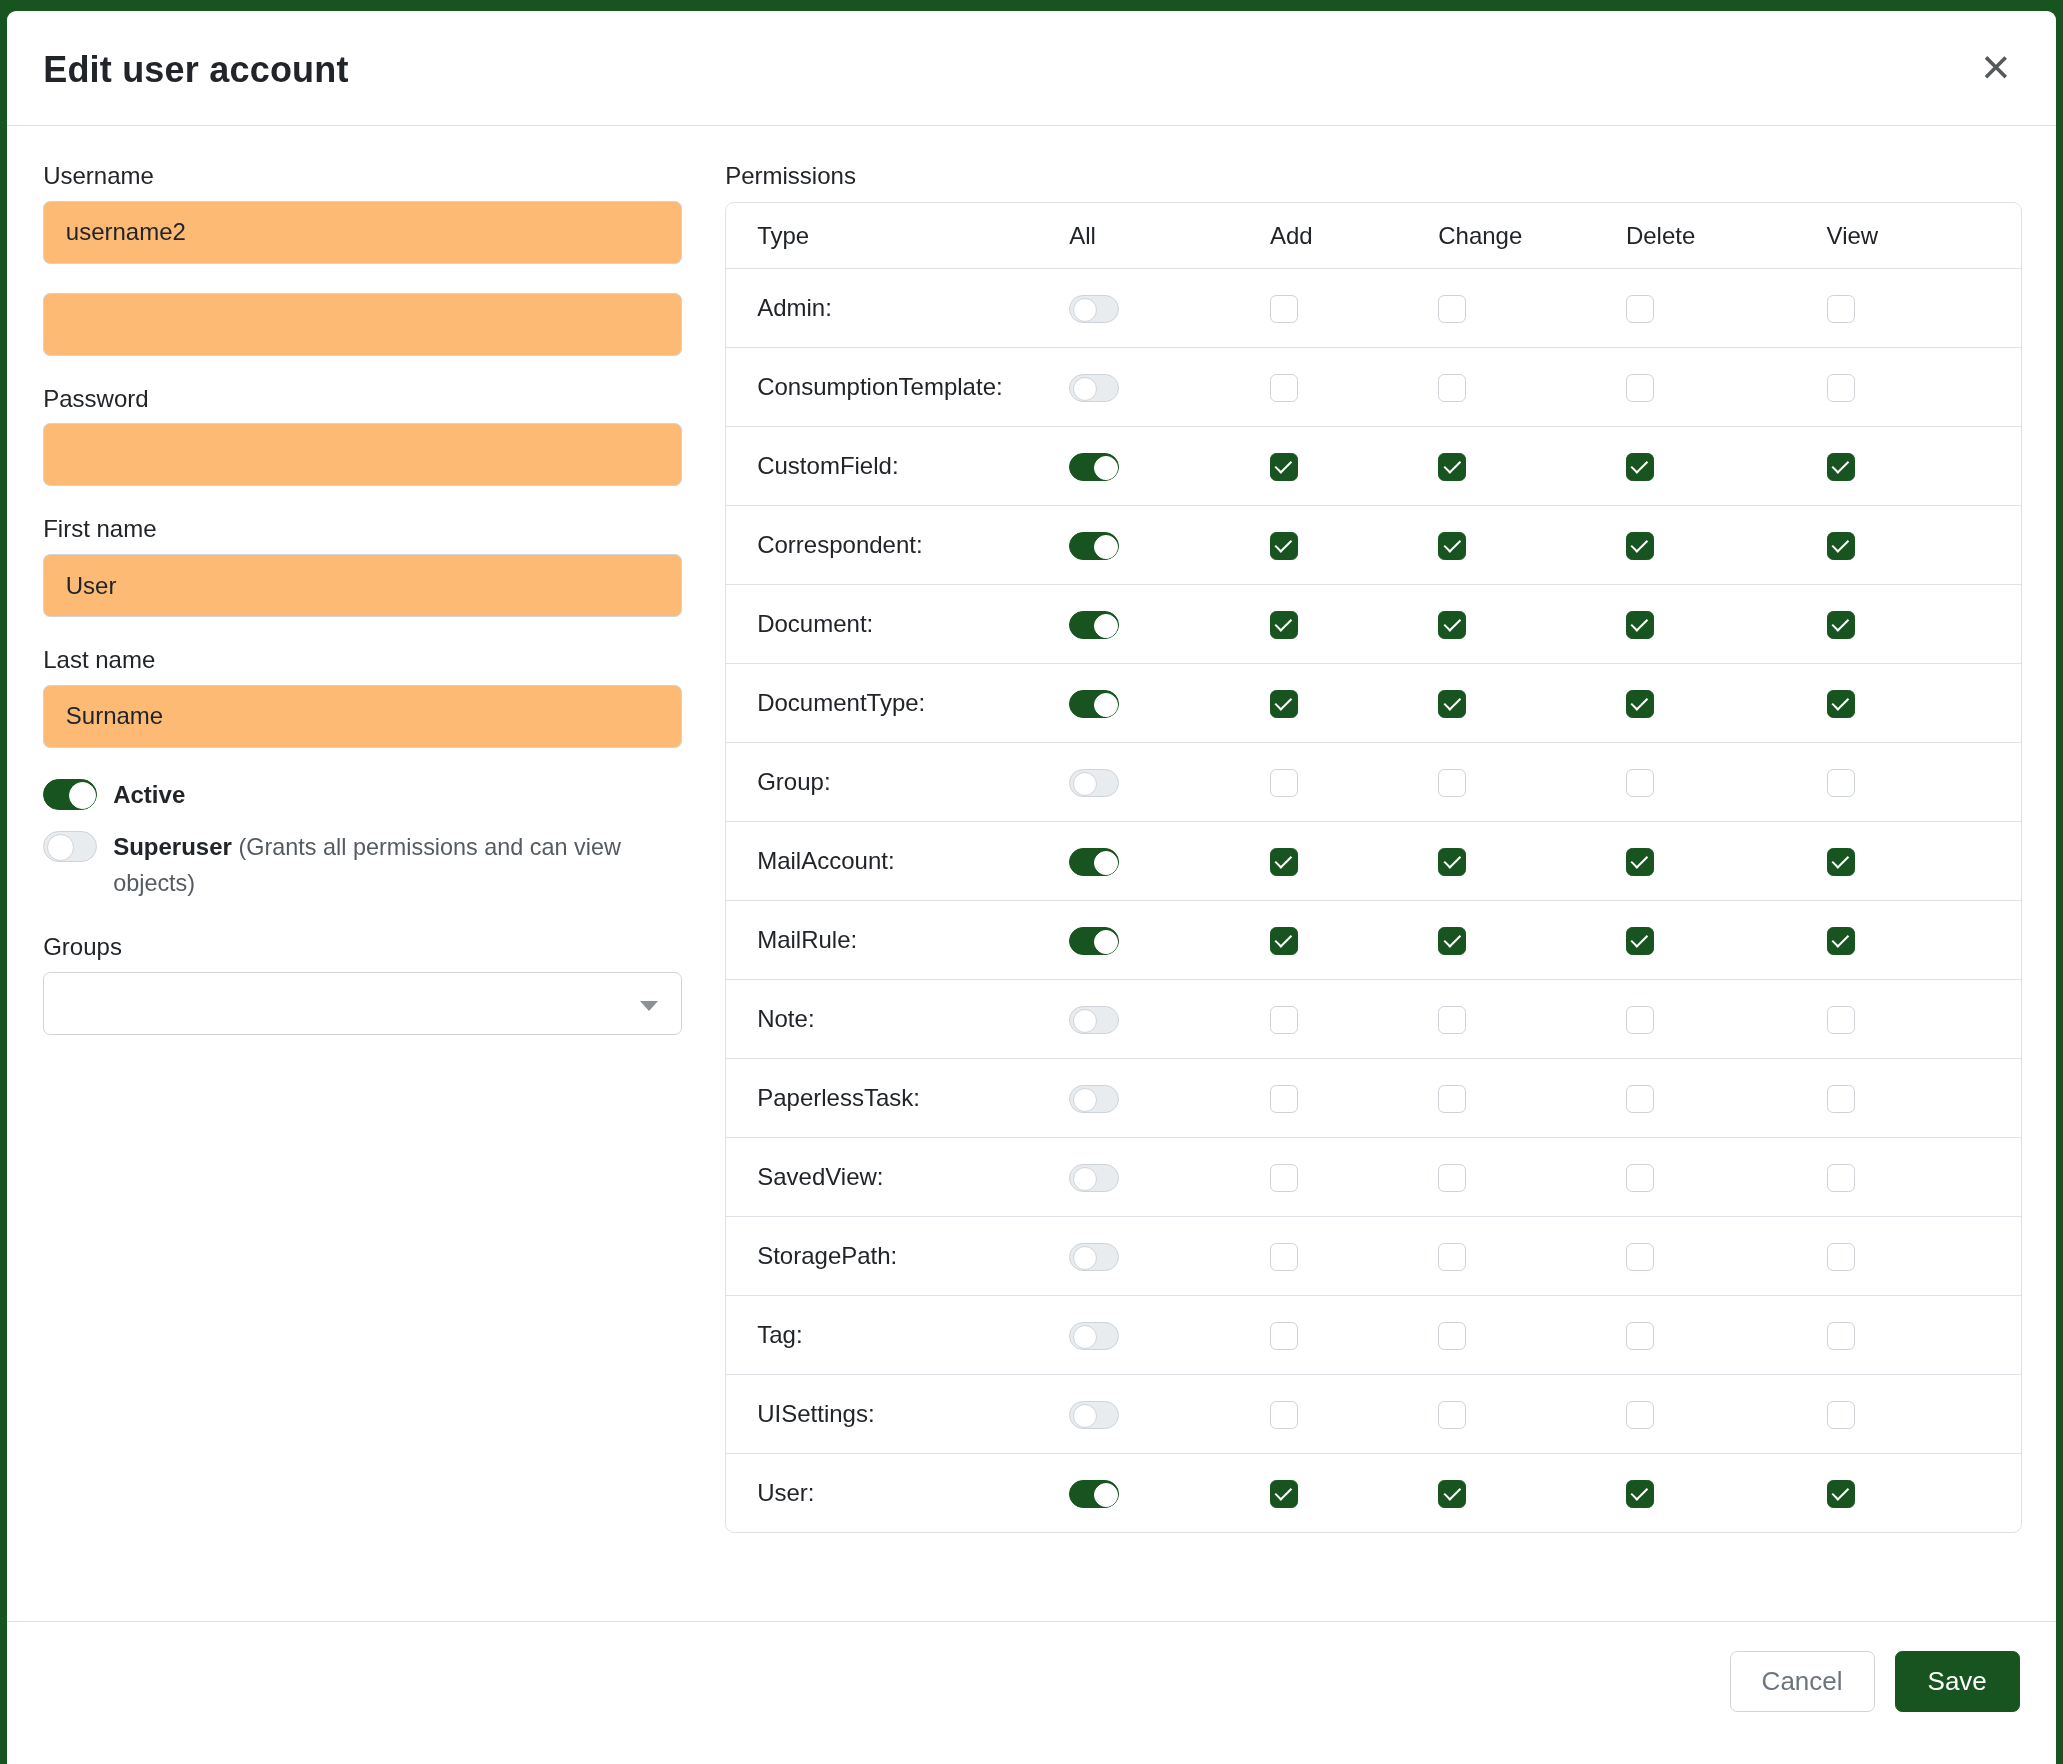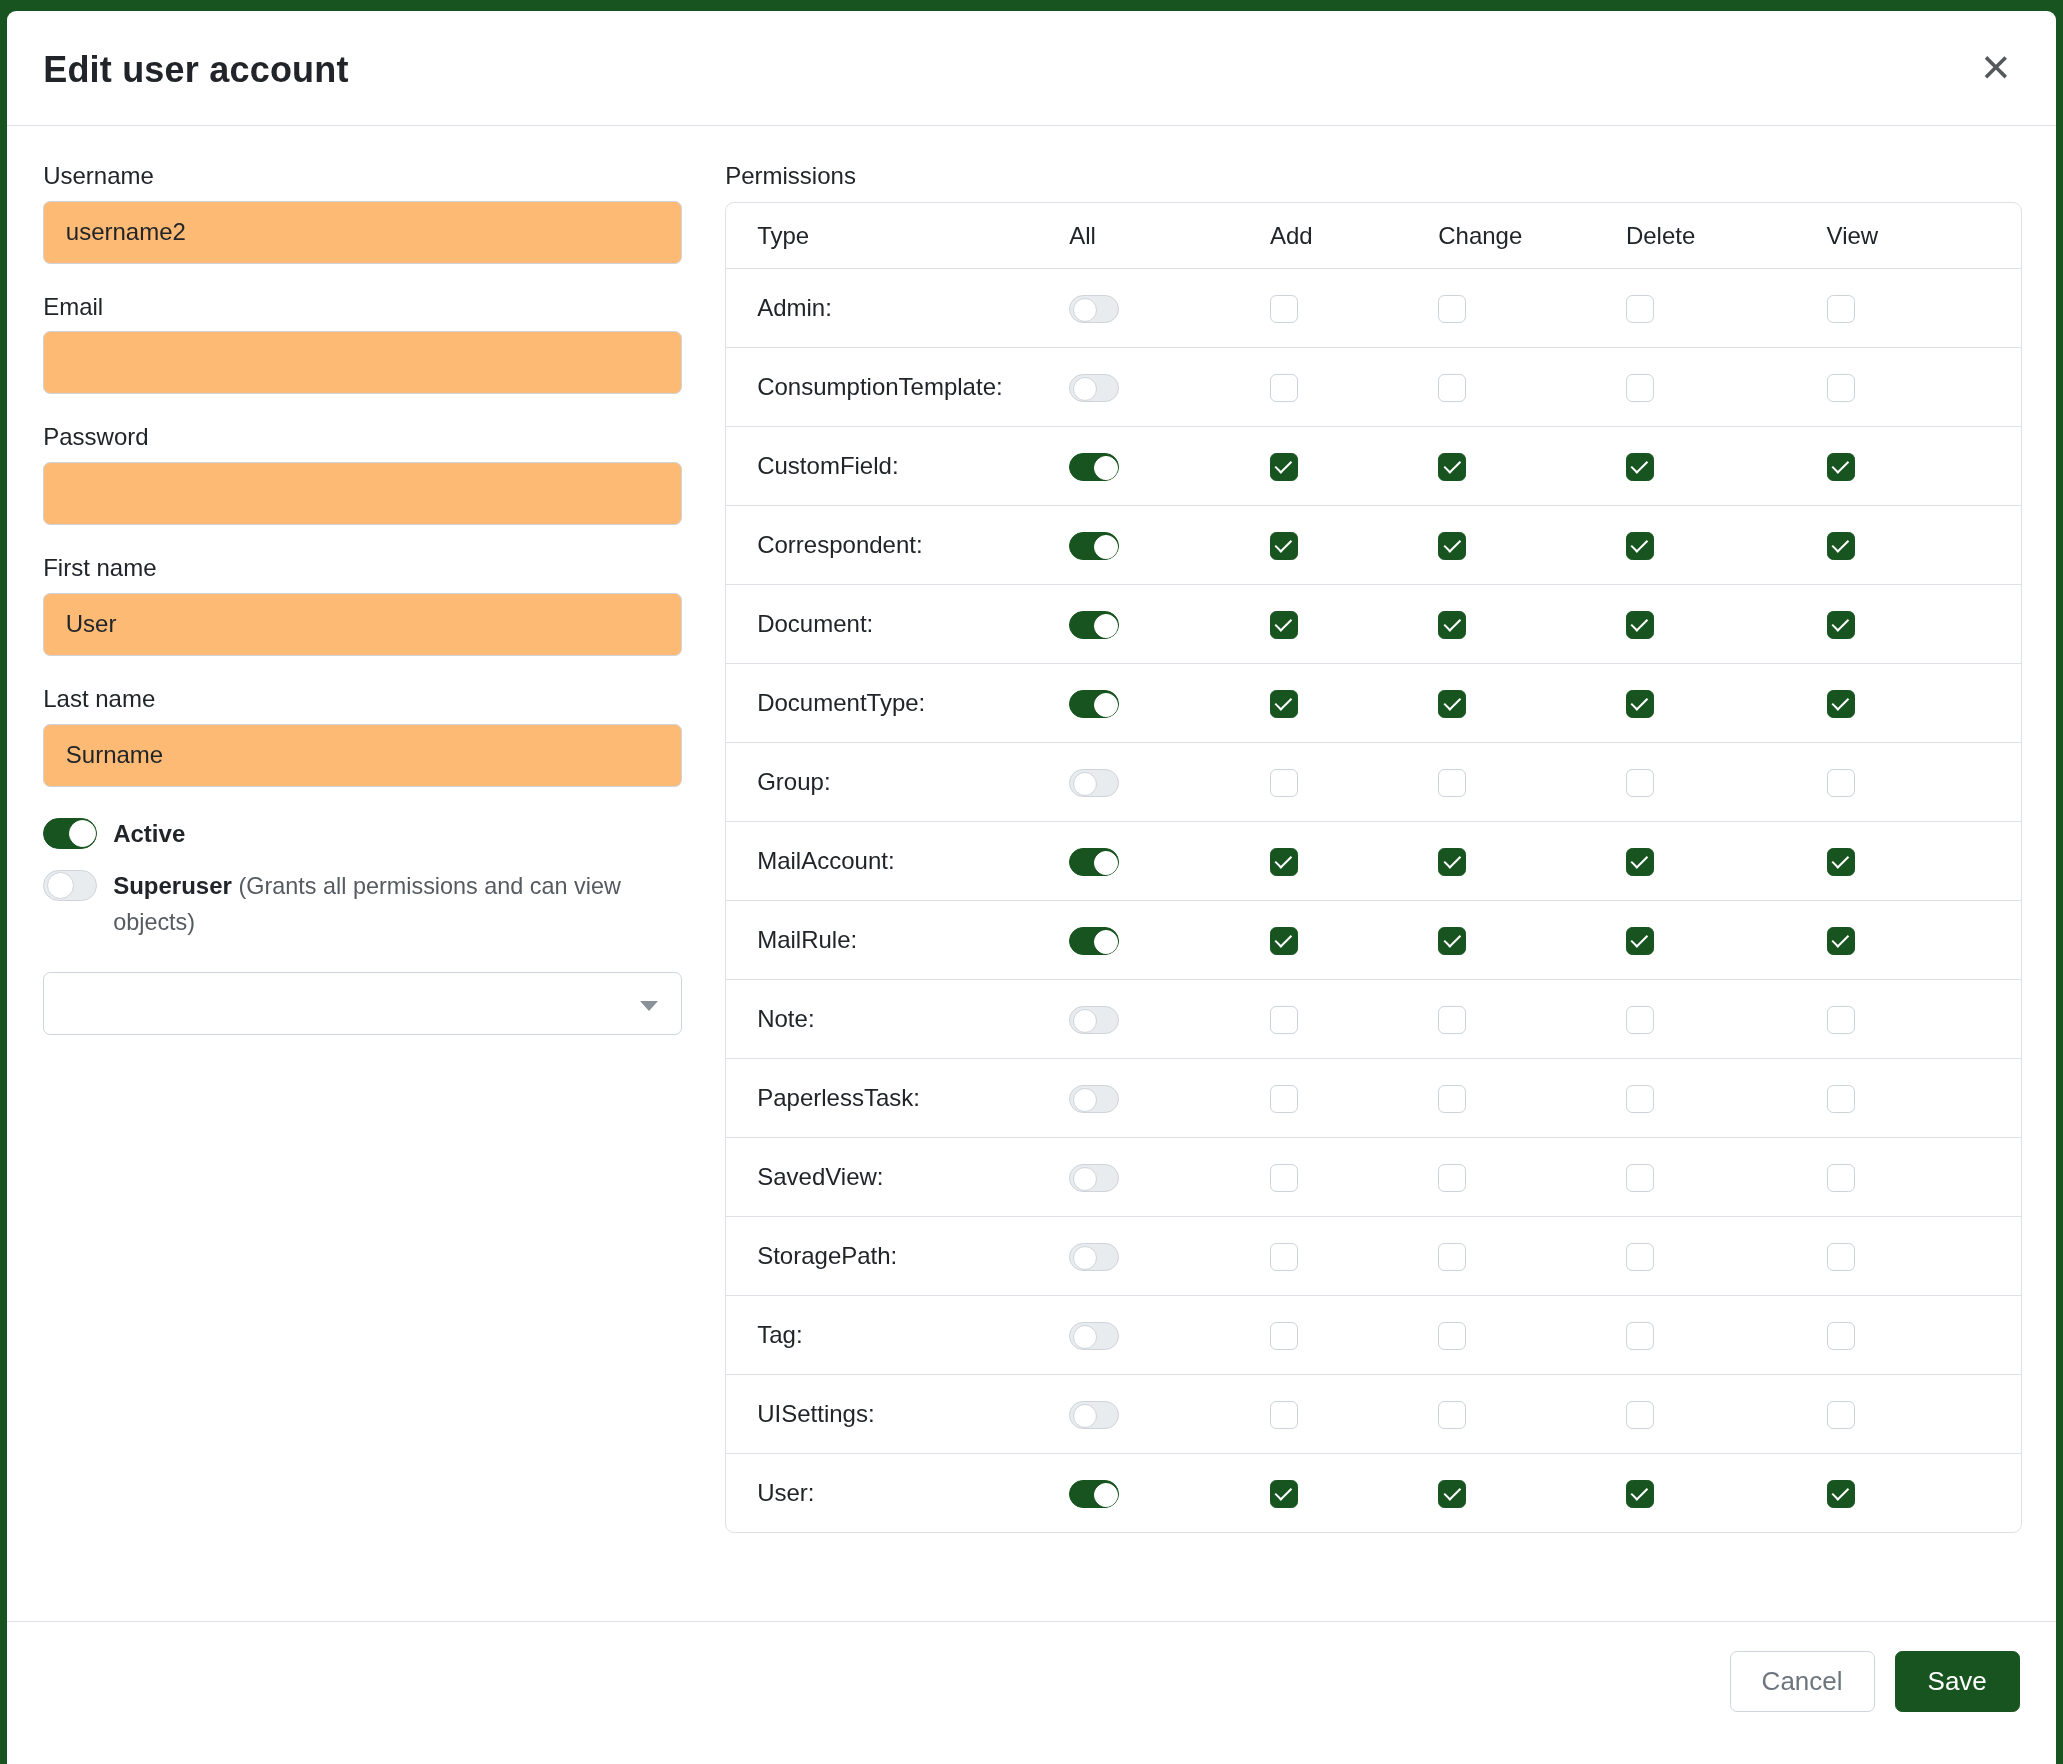--- a/index.html
+++ b/index.html
@@ -231,21 +231,20 @@
   <div class="modal-body">
 
     <div class="left-col">
 
       <div class="form-group">
         <label class="form-label">Username</label>
         <input class="text-input" type="text" value="username2" style="">
       </div>
 
       <div class="form-group">
-        <label class="form-label">Email</label>
         <input class="text-input" type="text" value="" style="">
       </div>
 
       <div class="form-group">
         <label class="form-label">Password</label>
         <input class="text-input" type="password" value="" style="">
       </div>
 
       <div class="form-group">
         <label class="form-label">First name</label>
@@ -266,20 +265,21 @@
 
       <div class="check-row">
         <span class="toggle toggle-lg"></span>
         <span class="check-text">
           <span class="check-label-strong">Superuser</span>
           <span class="check-hint">(Grants all permissions and can view objects)</span>
         </span>
       </div>
 
       <div class="form-group groups-group">
+        <label class="form-label">Groups</label>
         <div class="select-box">
           <span class="chevron-down"></span>
         </div>
       </div>
 
     </div>
 
     <div class="right-col">
       <div class="perm-label">Permissions</div>
       <div class="perm-table-wrap">

